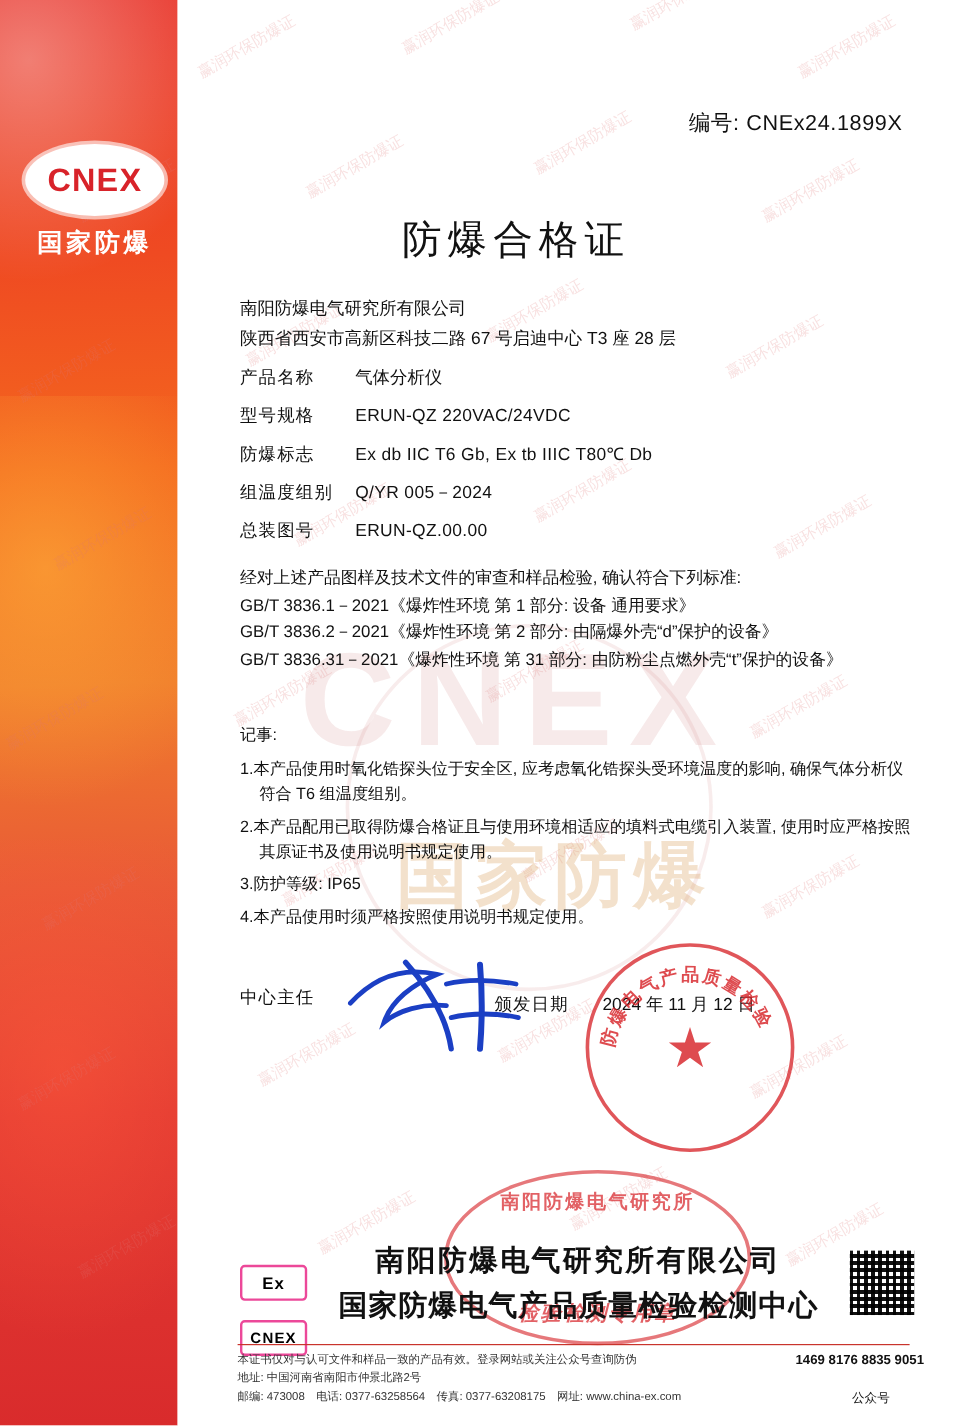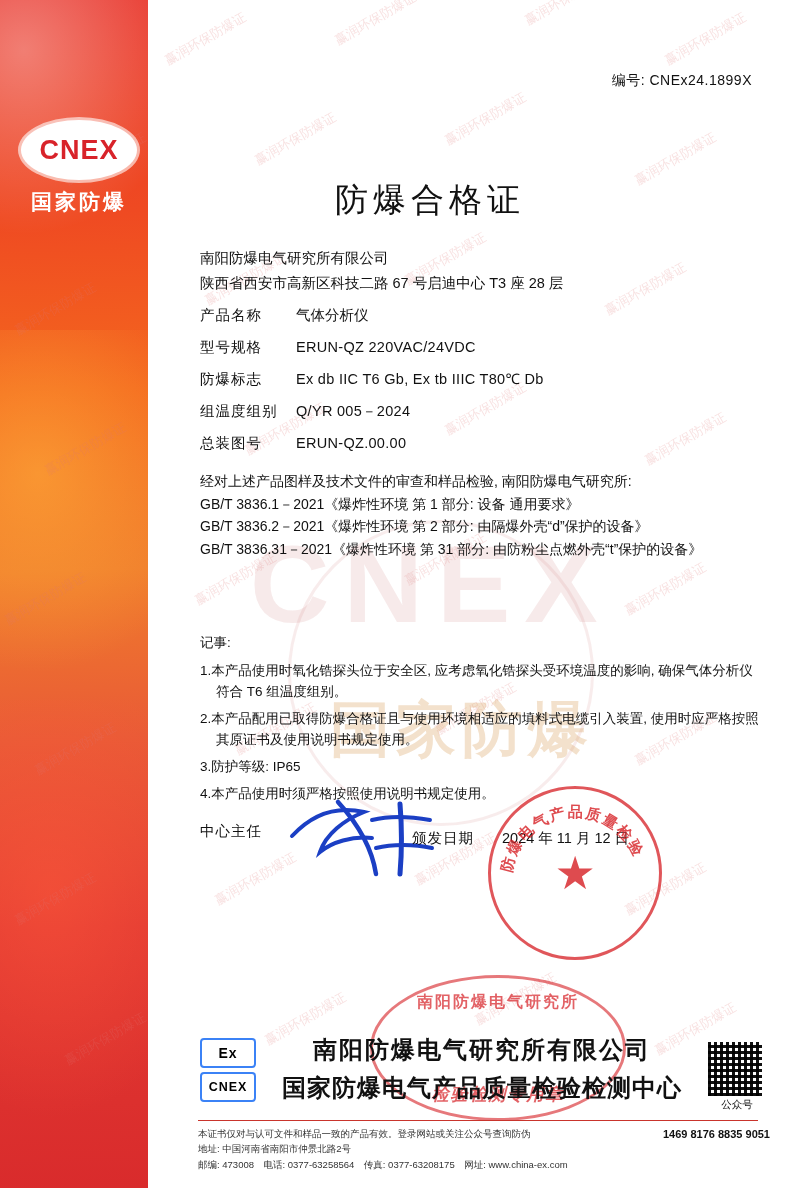--- a/index.html
+++ b/index.html
@@ -53,21 +53,21 @@
   .big-wm2{
     position:absolute;left:330px;top:690px;
     color:rgba(222,170,110,.35);font-size:60px;font-weight:bold;letter-spacing:6px;
   }
   .ring-wm{
     position:absolute;left:288px;top:520px;width:300px;height:300px;
     border:3px solid rgba(214,150,150,.18);border-radius:50%;
   }
   
   .cert-no{
-    position:absolute;right:48px;top:72px;font-size:14px;color:#111;
+    position:absolute;right:48px;top:90px;font-size:18px;color:#111;
     font-family:"Liberation Sans",sans-serif;letter-spacing:.5px;
   }
   .logo{
     position:absolute;left:18px;top:120px;width:122px;text-align:center;
   }
   .logo .oval{
     width:116px;height:60px;border-radius:50%;
     background:#ffffff;display:flex;align-items:center;justify-content:center;
     box-shadow:0 0 0 3px rgba(255,255,255,.6);
     margin:0 auto;
@@ -89,21 +89,21 @@
   .row .lab{width:96px;flex:0 0 96px;letter-spacing:1px;}
   .row .val{flex:1;}
   .row .val .l2{display:block;margin-top:4px;}
   .mono{font-family:"Liberation Sans",sans-serif;letter-spacing:.3px;}
   
   .standards{
     position:absolute;left:200px;top:470px;width:560px;font-size:14px;color:#111;line-height:1.62;
   }
   
   .notes{
-    position:absolute;left:200px;top:602px;width:570px;font-size:13.5px;color:#111;line-height:1.6;margin-top:30px;
+    position:absolute;left:200px;top:602px;width:570px;font-size:13.5px;color:#111;line-height:1.6;
   }
   .notes .nt-title{margin-bottom:6px;}
   .notes ol{margin:0;padding:0;list-style:none;}
   .notes li{margin-bottom:5px;text-indent:0;padding-left:0;}
   .notes li .ind{display:block;padding-left:16px;}
   
   .sig-label{position:absolute;left:200px;top:822px;font-size:14.5px;color:#111;letter-spacing:1px;}
   .signature{
     position:absolute;left:280px;top:790px;width:170px;height:90px;
     color:#1b3fc4;
@@ -132,38 +132,38 @@
   }
   .oval-stamp .otext2{
     position:absolute;left:0;bottom:12px;width:100%;text-align:center;
     color:rgba(214,30,35,.7);font-size:17px;font-weight:bold;letter-spacing:2px;font-style:italic;
   }
   
   .ex-mark{
     position:absolute;left:200px;top:1038px;width:58px;
   }
   .ex-mark .cell{
-    border:2px solid #3b82f6;border-radius:4px;width:52px;height:26px;
+    border:2px solid #ec4899;border-radius:4px;width:52px;height:26px;
     display:flex;align-items:center;justify-content:center;font-size:14px;font-weight:bold;
-    margin-bottom:4px;letter-spacing:1px;
+    margin-bottom:4px;letter-spacing:1px;margin-top:16px;
   }
   .ex-mark .cell.small{font-size:12.5px;}
   .org{
     position:absolute;left:262px;top:1034px;width:440px;text-align:center;
   }
   .org .l1{font-size:24px;font-weight:bold;letter-spacing:2px;color:#111;}
   .org .l2{font-size:24px;font-weight:bold;letter-spacing:1px;color:#111;margin-top:6px;}
   .qr{
     position:absolute;right:36px;top:1040px;width:54px;height:54px;
     background:
       repeating-linear-gradient(90deg,#111 0 3px,#fff 3px 6px),
       repeating-linear-gradient(0deg,#111 0 3px,#fff 3px 6px);
     background-blend-mode:multiply;border:2px solid #fff;
   }
-  .qr-cap{position:absolute;right:36px;top:1098px;width:54px;text-align:center;font-size:10.5px;color:#111;}
+  .qr-cap{position:absolute;right:36px;top:1158px;width:54px;text-align:left;font-size:10.5px;color:#111;}
   
   .hr{
     position:absolute;left:198px;top:1120px;width:560px;height:1px;background:#c9342c;
   }
   .fine{
     position:absolute;left:198px;top:1126px;width:600px;font-size:9.5px;color:#333;line-height:1.62;
   }
   .fine .hot{position:absolute;right:28px;top:0;font-size:11px;color:#111;font-weight:bold;}
   .fine-row{display:block;}
 </style>
@@ -256,21 +256,21 @@
       <div class="lab">组温度组别</div>
       <div class="val mono">Q/YR 005－2024</div>
     </div>
     <div class="row">
       <div class="lab">总装图号</div>
       <div class="val mono">ERUN-QZ.00.00</div>
     </div>
   </div>
 
   <div class="standards">
-    <div>经对上述产品图样及技术文件的审查和样品检验, 南阳防爆电气研究所:</div>
+    <div>经对上述产品图样及技术文件的审查和样品检验, 确认符合下列标准:</div>
     <div>GB/T 3836.1－2021《爆炸性环境 第 1 部分: 设备 通用要求》</div>
     <div>GB/T 3836.2－2021《爆炸性环境 第 2 部分: 由隔爆外壳“d”保护的设备》</div>
     <div>GB/T 3836.31－2021《爆炸性环境 第 31 部分: 由防粉尘点燃外壳“t”保护的设备》</div>
   </div>
 
   <div class="notes">
     <div class="nt-title">记事:</div>
     <ol>
       <li>
         <span>1.</span><span>本产品使用时氧化锆探头位于安全区, 应考虑氧化锆探头受环境温度的影响, 确保气体分析仪</span>

